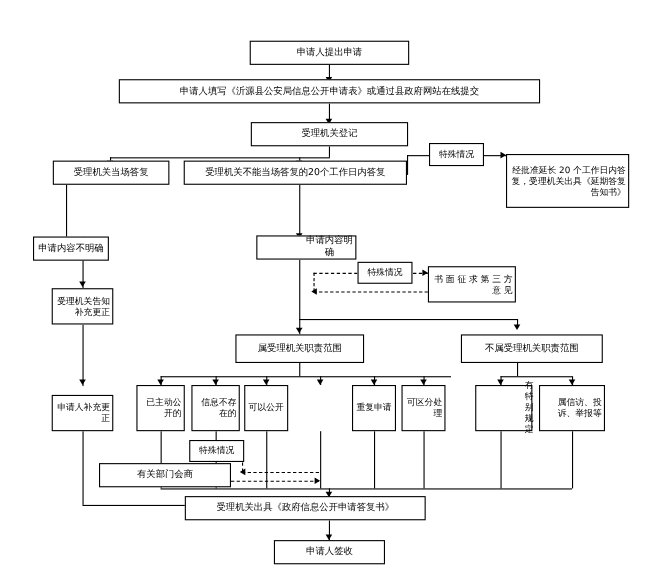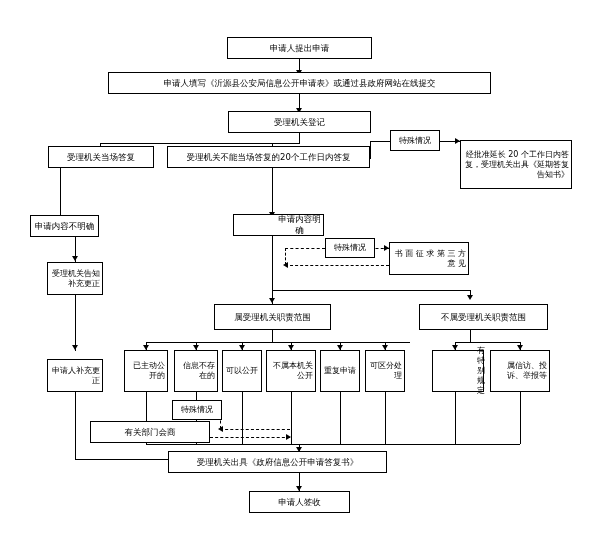--- a/index.html
+++ b/index.html
@@ -212,21 +212,20 @@
 
   <div class="node small" style="left:47px; top:359px; width:56px; height:33px;">申请人补充更正</div>
 
   <div class="node" style="left:214px; top:304px; width:117px; height:26px;">属受理机关职责范围</div>
 
   <div class="node" style="left:419px; top:304px; width:129px; height:26px;">不属受理机关职责范围</div>
 
   <div class="node small" style="left:124px; top:350px; width:44px; height:42px;">已主动公开的</div>
   <div class="node small" style="left:174px; top:350px; width:44px; height:42px;">信息不存在的</div>
   <div class="node small" style="left:222px; top:350px; width:40px; height:42px;">可以公开</div>
-  <div class="node small" style="left:266px; top:350px; width:50px; height:42px;">不属本机关公开</div>
   <div class="node small" style="left:320px; top:350px; width:40px; height:42px;">重复申请</div>
   <div class="node small" style="left:365px; top:350px; width:40px; height:42px;">可区分处理</div>
 
   <div class="node small" style="left:432px; top:350px; width:46px; height:42px;padding-left:48px;">有特别规定</div>
   <div class="node small" style="left:490px; top:350px; width:60px; height:42px;">属信访、投诉、举报等</div>
 
   <div class="node" style="left:90px; top:421px; width:120px; height:22px;">有关部门会商</div>
 
   <div class="node" style="left:168px; top:451px; width:219px; height:22px;">受理机关出具《政府信息公开申请答复书》</div>
 

